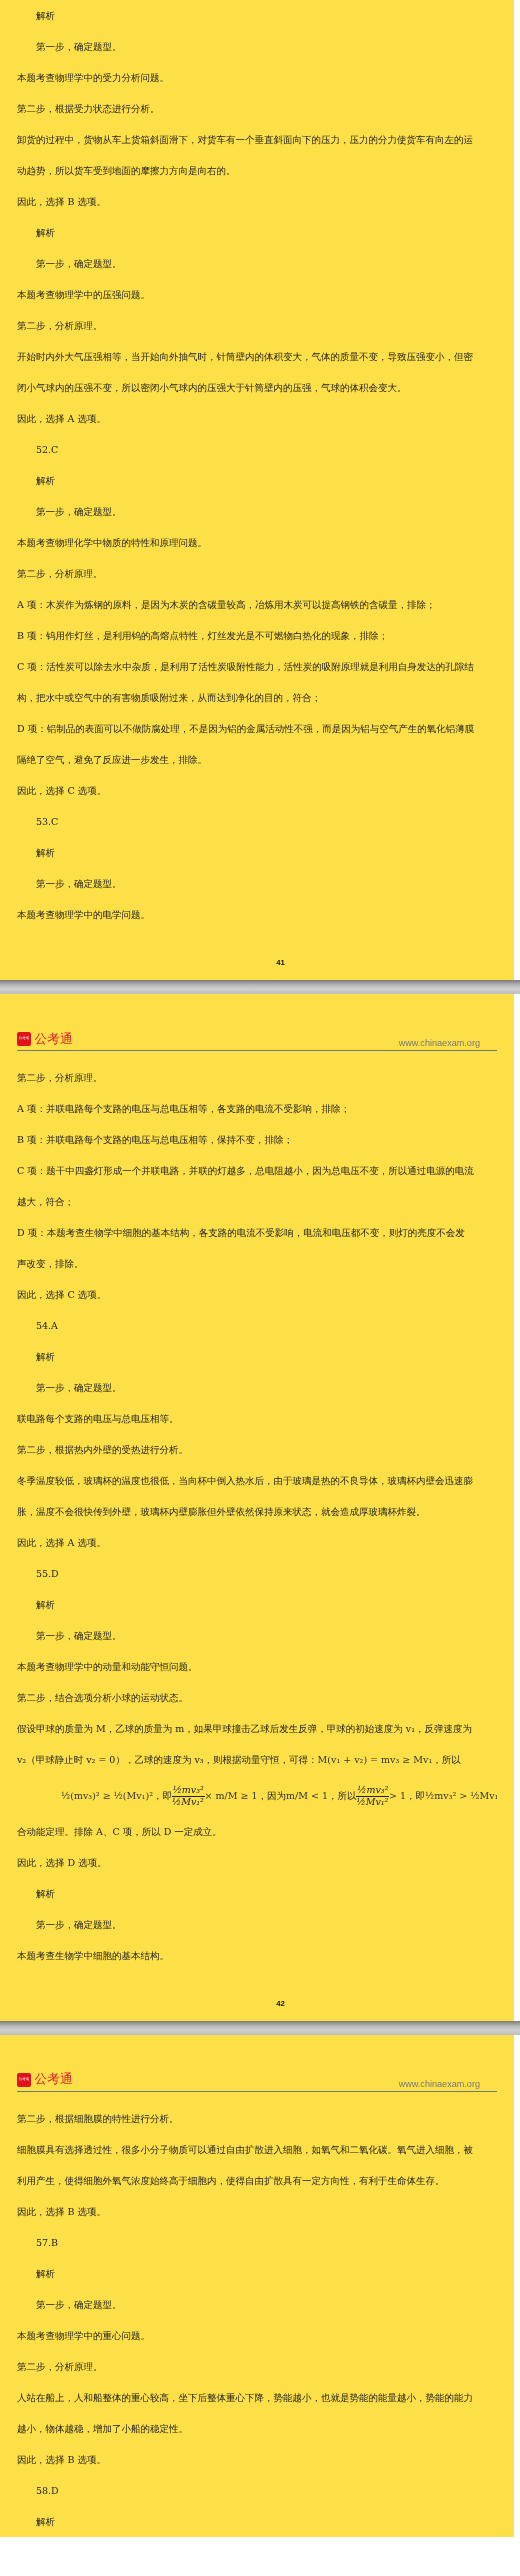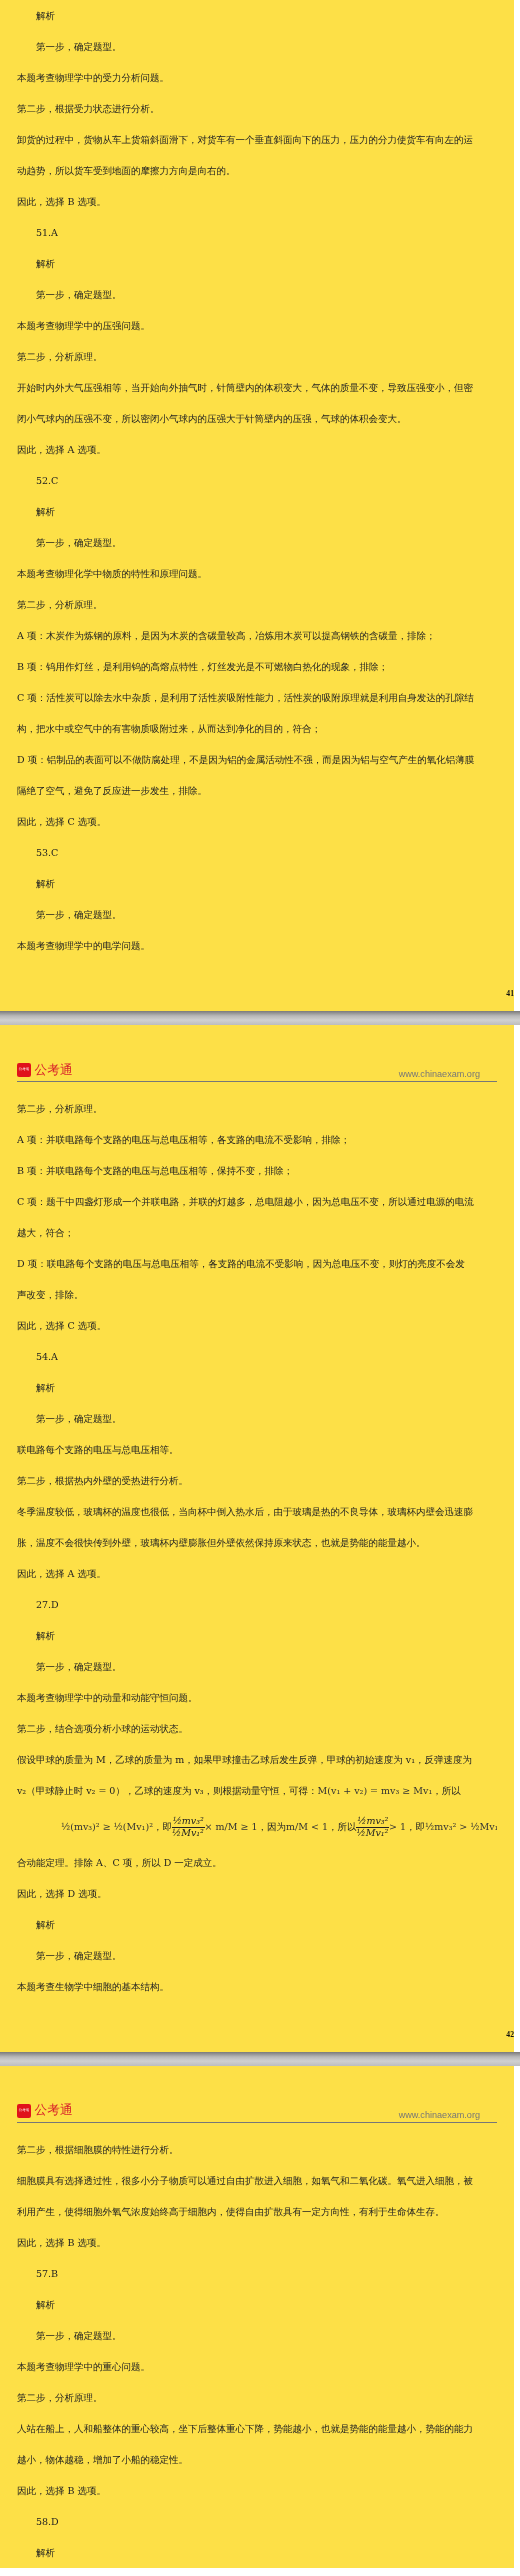--- a/index.html
+++ b/index.html
@@ -56,22 +56,22 @@
     font-size: 9.5px;
     line-height: 31px;
     height: 31px;
     white-space: nowrap;
     overflow: hidden;
   }
   .line.indent { padding-left: 19px; }
   .line.math { font-size: 9.5px; }
   .line.math-tall { height: 41px; line-height: 41px; margin-left: 44px; }
   .page-number {
-    text-align: right;
-    font-family: Liberation Serif, serif;
+    text-align: center;
+    font-family: Liberation Sans, sans-serif;
     font-weight: bold;
     font-size: 7.7px;
     color: #111111;
     margin-left: 47px;
   }
   .separator {
     height: 14px;
     background: linear-gradient(#7a7a7a 0%, #b8b8b8 35%, #d0d0d0 65%, #bdbdbd 100%);
   }
   .frac { display: inline-block; vertical-align: middle; text-align: left; line-height: 1.1; font-style: italic; font-family: "DejaVu Serif", serif; }
@@ -85,21 +85,20 @@
 <div id="doc">
     <div class="page">
       <div class="body">
         <div class="line indent">解析</div>
         <div class="line indent">第一步，确定题型。</div>
         <div class="line">本题考查物理学中的受力分析问题。</div>
         <div class="line">第二步，根据受力状态进行分析。</div>
         <div class="line">卸货的过程中，货物从车上货箱斜面滑下，对货车有一个垂直斜面向下的压力，压力的分力使货车有向左的运</div>
         <div class="line">动趋势，所以货车受到地面的摩擦力方向是向右的。</div>
         <div class="line">因此，选择 B 选项。</div>
-        <div class="line indent">51.A</div>
         <div class="line indent">解析</div>
         <div class="line indent">第一步，确定题型。</div>
         <div class="line">本题考查物理学中的压强问题。</div>
         <div class="line">第二步，分析原理。</div>
         <div class="line">开始时内外大气压强相等，当开始向外抽气时，针筒壁内的体积变大，气体的质量不变，导致压强变小，但密</div>
         <div class="line">闭小气球内的压强不变，所以密闭小气球内的压强大于针筒壁内的压强，气球的体积会变大。</div>
         <div class="line">因此，选择 A 选项。</div>
         <div class="line indent">52.C</div>
         <div class="line indent">解析</div>
         <div class="line indent">第一步，确定题型。</div>
@@ -131,32 +130,32 @@
     </div>
     <span class="site-url">www.chinaexam.org</span>
   </div>
 <div style="height: 11.2px;"></div>
       <div class="body">
         <div class="line">第二步，分析原理。</div>
         <div class="line">A 项：并联电路每个支路的电压与总电压相等，各支路的电流不受影响，排除；</div>
         <div class="line">B 项：并联电路每个支路的电压与总电压相等，保持不变，排除；</div>
         <div class="line">C 项：题干中四盏灯形成一个并联电路，并联的灯越多，总电阻越小，因为总电压不变，所以通过电源的电流</div>
         <div class="line">越大，符合；</div>
-        <div class="line">D 项：联电路每个支路的电压与总电压相等，各支路的电流不受影响，因为总电压不变，则灯的亮度不会发</div>
+        <div class="line">D 项：本题考查生物学中细胞的基本结构，各支路的电流不受影响，电流和电压都不变，则灯的亮度不会发</div>
         <div class="line">声改变，排除。</div>
         <div class="line">因此，选择 C 选项。</div>
         <div class="line indent">54.A</div>
         <div class="line indent">解析</div>
         <div class="line indent">第一步，确定题型。</div>
         <div class="line">联电路每个支路的电压与总电压相等。</div>
         <div class="line">第二步，根据热内外壁的受热进行分析。</div>
         <div class="line">冬季温度较低，玻璃杯的温度也很低，当向杯中倒入热水后，由于玻璃是热的不良导体，玻璃杯内壁会迅速膨</div>
-        <div class="line">胀，温度不会很快传到外壁，玻璃杯内壁膨胀但外壁依然保持原来状态，也就是势能的能量越小。</div>
+        <div class="line">胀，温度不会很快传到外壁，玻璃杯内壁膨胀但外壁依然保持原来状态，就会造成厚玻璃杯炸裂。</div>
         <div class="line">因此，选择 A 选项。</div>
-        <div class="line indent">27.D</div>
+        <div class="line indent">55.D</div>
         <div class="line indent">解析</div>
         <div class="line indent">第一步，确定题型。</div>
         <div class="line">本题考查物理学中的动量和动能守恒问题。</div>
         <div class="line">第二步，结合选项分析小球的运动状态。</div>
         <div class="line">假设甲球的质量为 M，乙球的质量为 m，如果甲球撞击乙球后发生反弹，甲球的初始速度为 v₁，反弹速度为</div>
         <div class="line math"><span>v₂（甲球静止时 v₂ = 0），乙球的速度为 v₃，则根据动量守恒，可得：</span><span class="mi">M(v₁ + v₂) = mv₃ ≥ Mv₁</span><span>，所以</span></div>
         <div class="line math math-tall"><span class="mi">½(mv₃)² ≥ ½(Mv₁)²</span><span>，即</span><span class="frac"><span class="num">½mv₃²</span><span class="den">½Mv₁²</span></span><span class="mi">× m/M ≥ 1</span><span>，因为</span><span class="mi">m/M &lt; 1</span><span>，所以</span><span class="frac"><span class="num">½mv₃²</span><span class="den">½Mv₁²</span></span><span class="mi">&gt; 1</span><span>，即</span><span class="mi">½mv₃² &gt; ½Mv₁²</span><span>,不符</span></div>
         <div class="line">合动能定理。排除 A、C 项，所以 D 一定成立。</div>
         <div class="line">因此，选择 D 选项。</div>
         <div class="line indent">解析</div>

